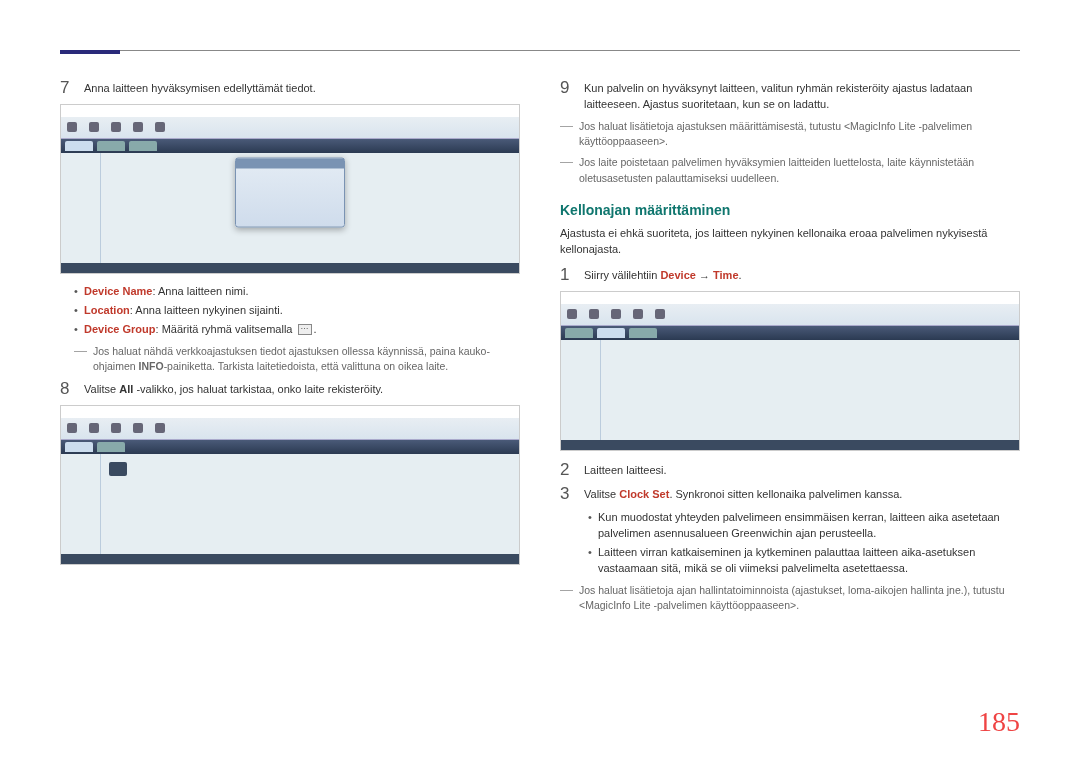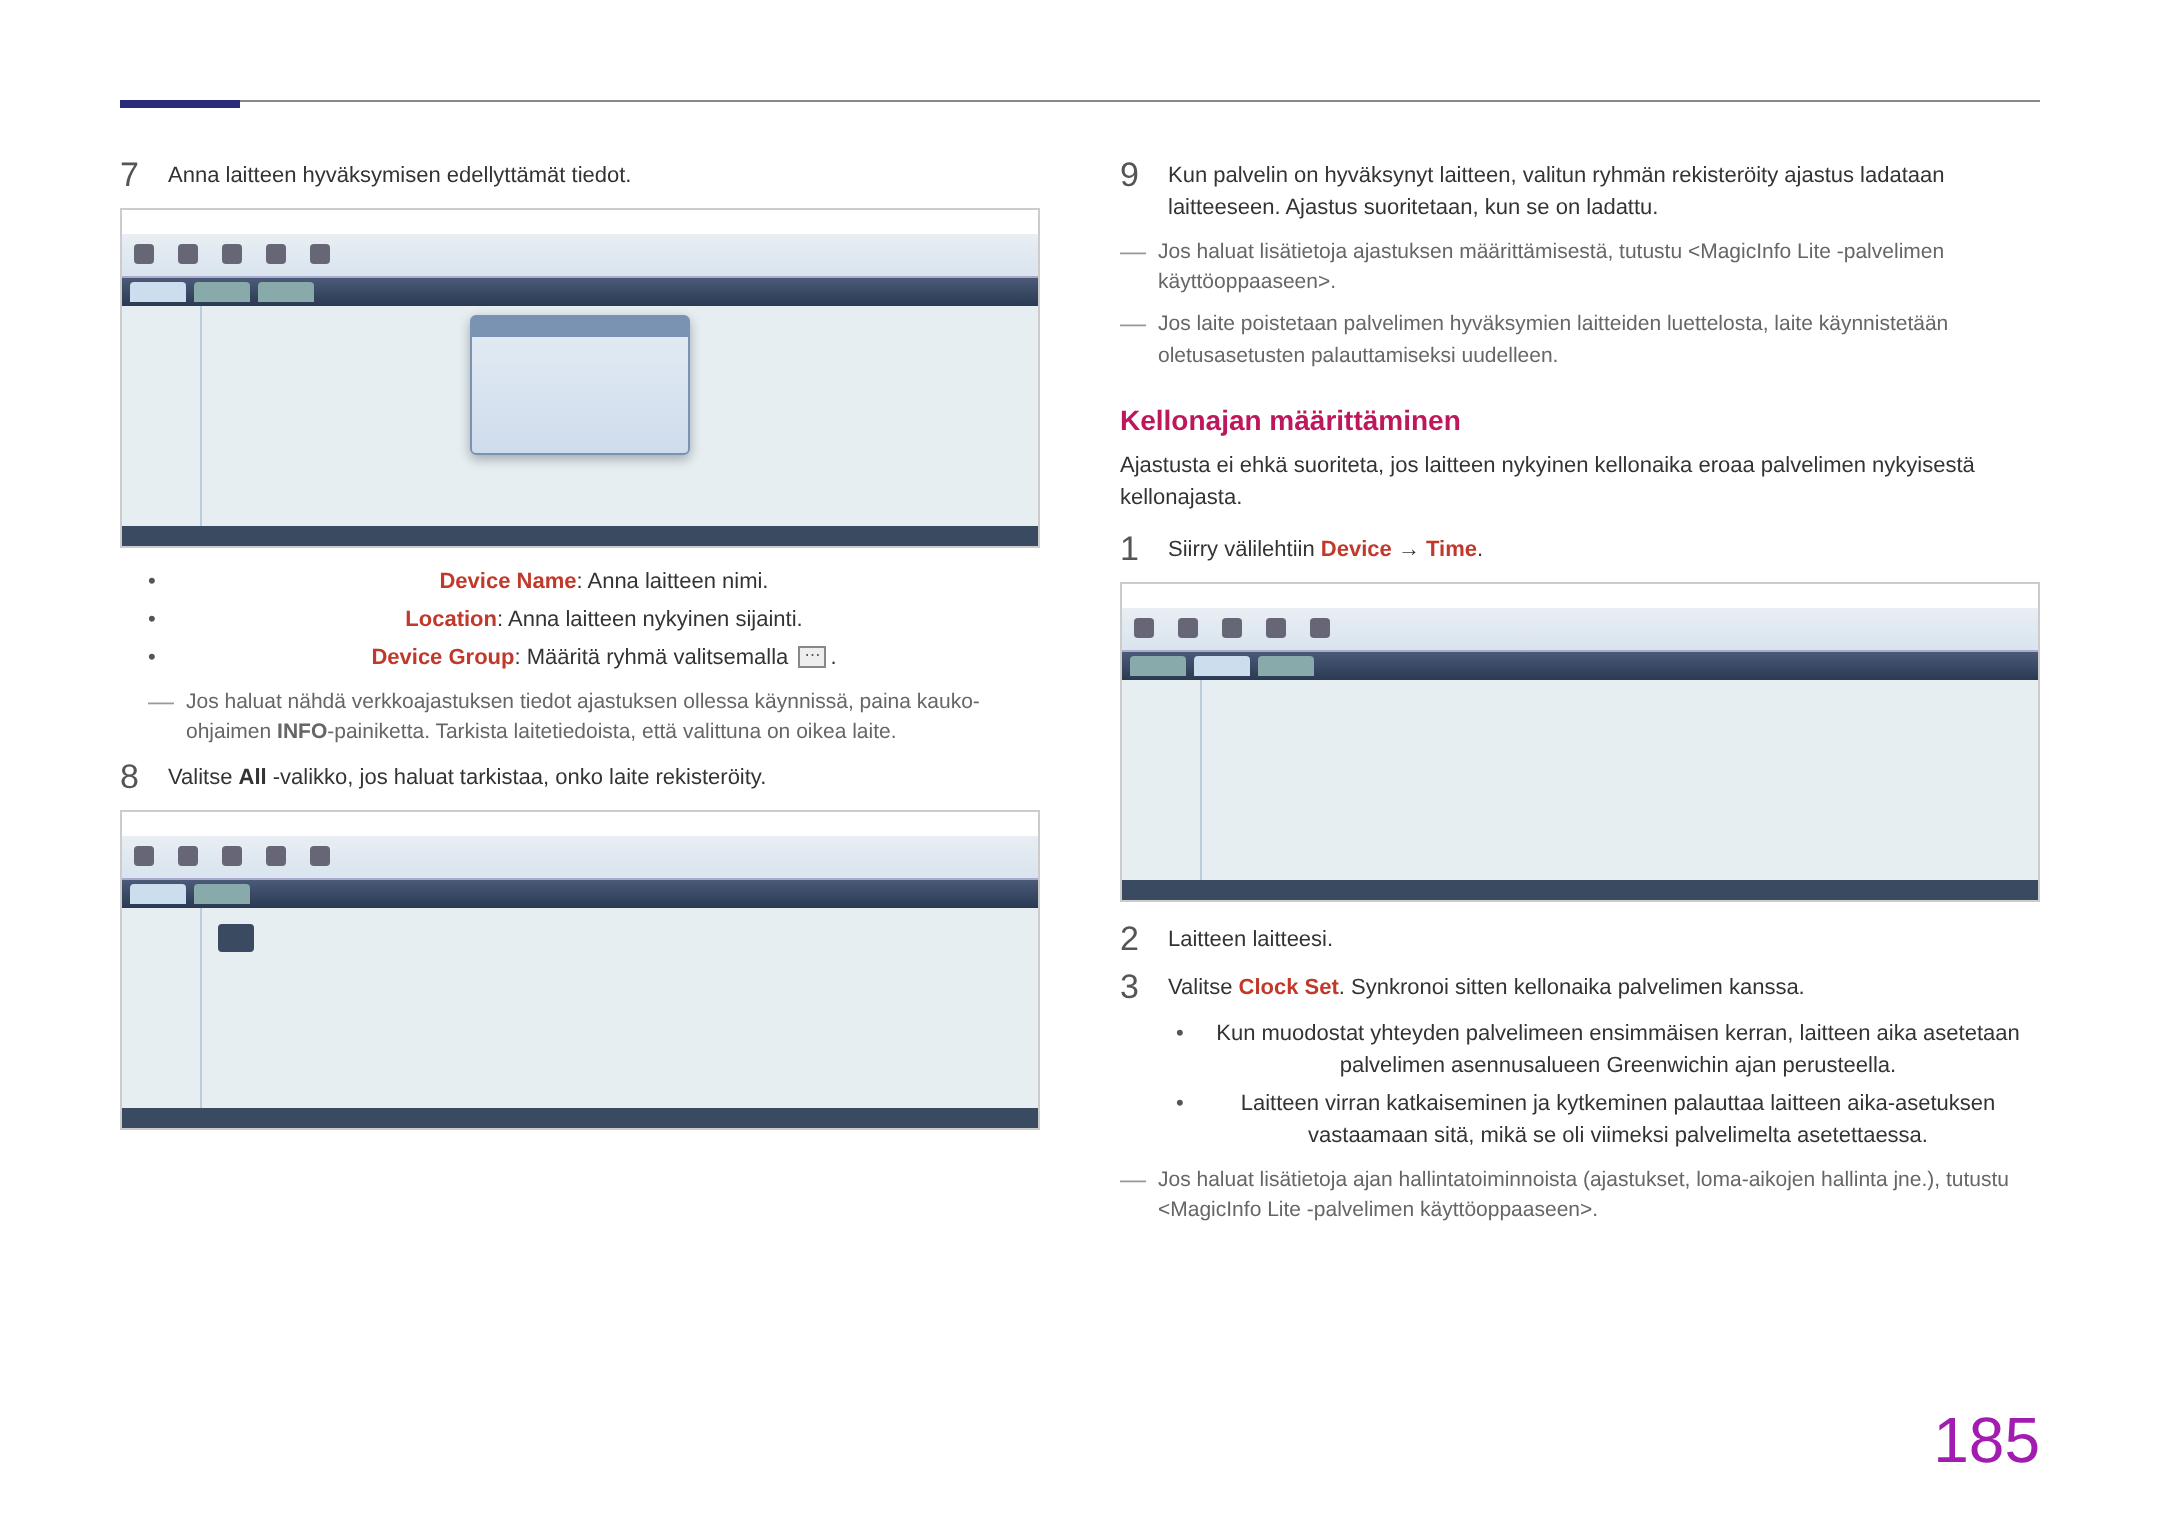--- a/index.html
+++ b/index.html
@@ -105,21 +105,21 @@
   .thumb .footer {
     position:absolute; left:0; right:0; bottom:0; height:10px;
     background:#3a4a60;
   }
   .thumb .monitor {
     position:absolute; left:48px; top:56px;
     width:18px; height:14px;
     background:#3a4a60; border-radius:2px;
   }
   ul.bullets { list-style: none; margin: 4px 0 6px 14px; }
-  ul.bullets li { position: relative; padding-left: 10px; margin: 3px 0; text-align: center; }
+  ul.bullets li { position: relative; padding-left: 10px; margin: 3px 0; }
   ul.bullets li::before {
     content: "•"; position: absolute; left: 0; color: #555;
   }
   .red { color: #c0392b; font-weight: 600; }
   .dash-note {
     display: flex; gap: 6px;
     margin: 4px 0 6px 14px;
     color: #666;
     font-size: 10.5px;
   }
@@ -134,30 +134,31 @@
     vertical-align:middle;
     position:relative;
     margin:0 2px;
   }
   .icon-btn::after {
     content:"⋯"; font-size:8px; position:absolute; top:-2px; left:2px; color:#555;
   }
   h3.section {
     font-size: 14px;
     font-weight: 600;
-    color: #be185d;
+    color: #0f766e;
     margin: 14px 0 6px 0;
   }
   .page-num {
     position: absolute;
     right: 60px;
     bottom: 20px;
-    font-size: 32px;
-    color: #a21caf;
+    font-size: 28px;
+    color: #ef4444;
     font-weight: 300;
+    font-family: Liberation Serif, serif;
   }
 </style>
 </head>
 <body>
 
 <div class="page">
   <div class="hr">
     <div class="accent-bar"></div>
   </div>
 

